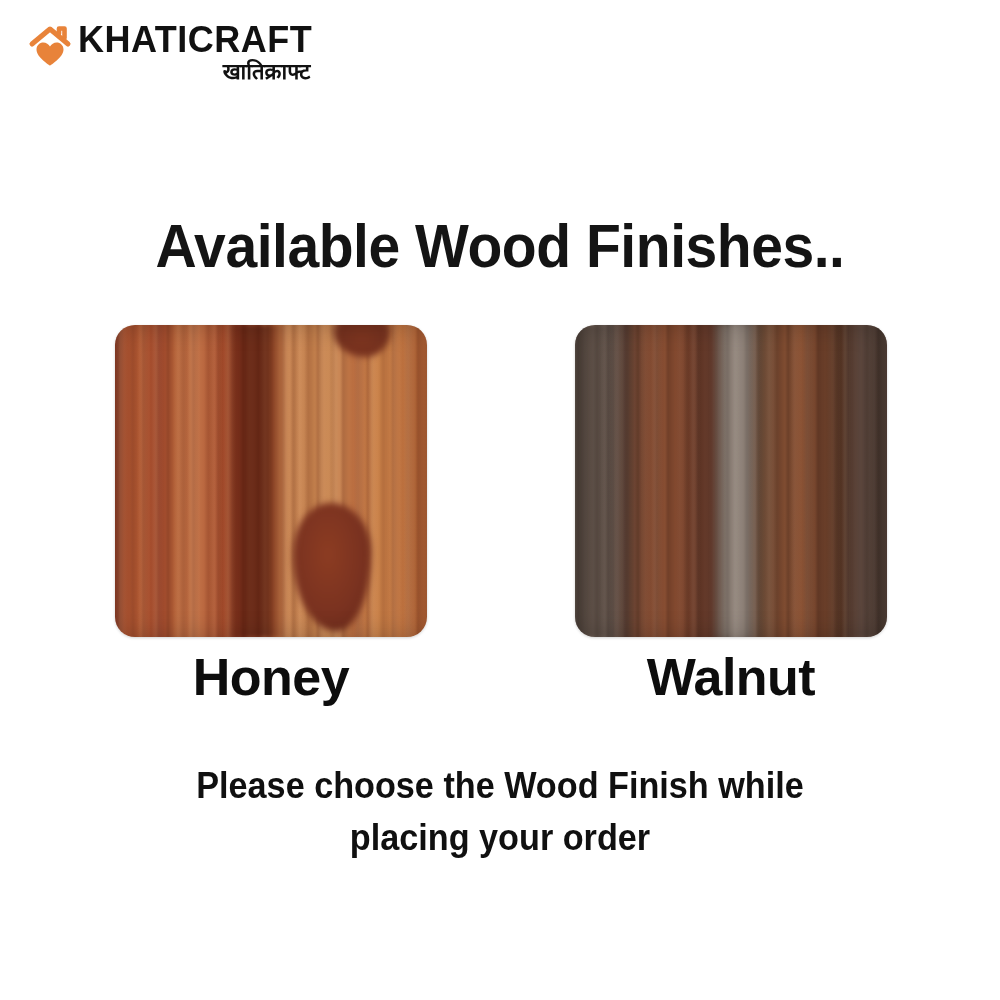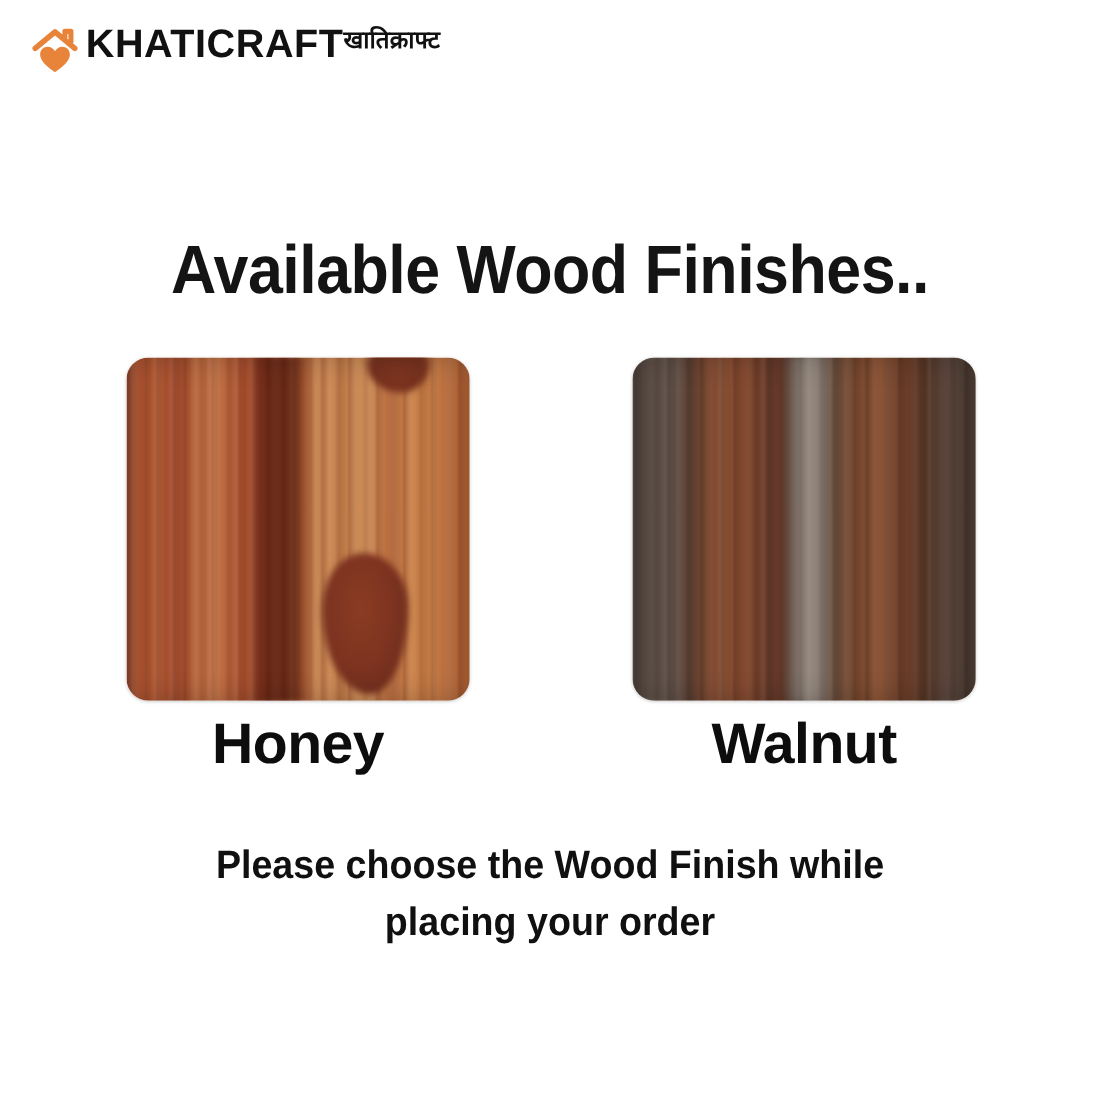--- a/index.html
+++ b/index.html
@@ -26,22 +26,22 @@
     gap: 6px;
   }
   .brand-mark {
     width: 44px;
     height: 46px;
     margin-top: 2px;
     flex: none;
   }
   .brand-text {
     display: flex;
-    flex-direction: row;
-    align-items: flex-start;
+    flex-direction: column;
+    align-items: flex-end;
     line-height: 1;
   }
   .brand-name {
     font-family: "Liberation Sans", sans-serif;
     font-weight: bold;
     font-size: 36px;
     letter-spacing: 0.5px;
     color: #111111;
     line-height: 0.98;
   }

